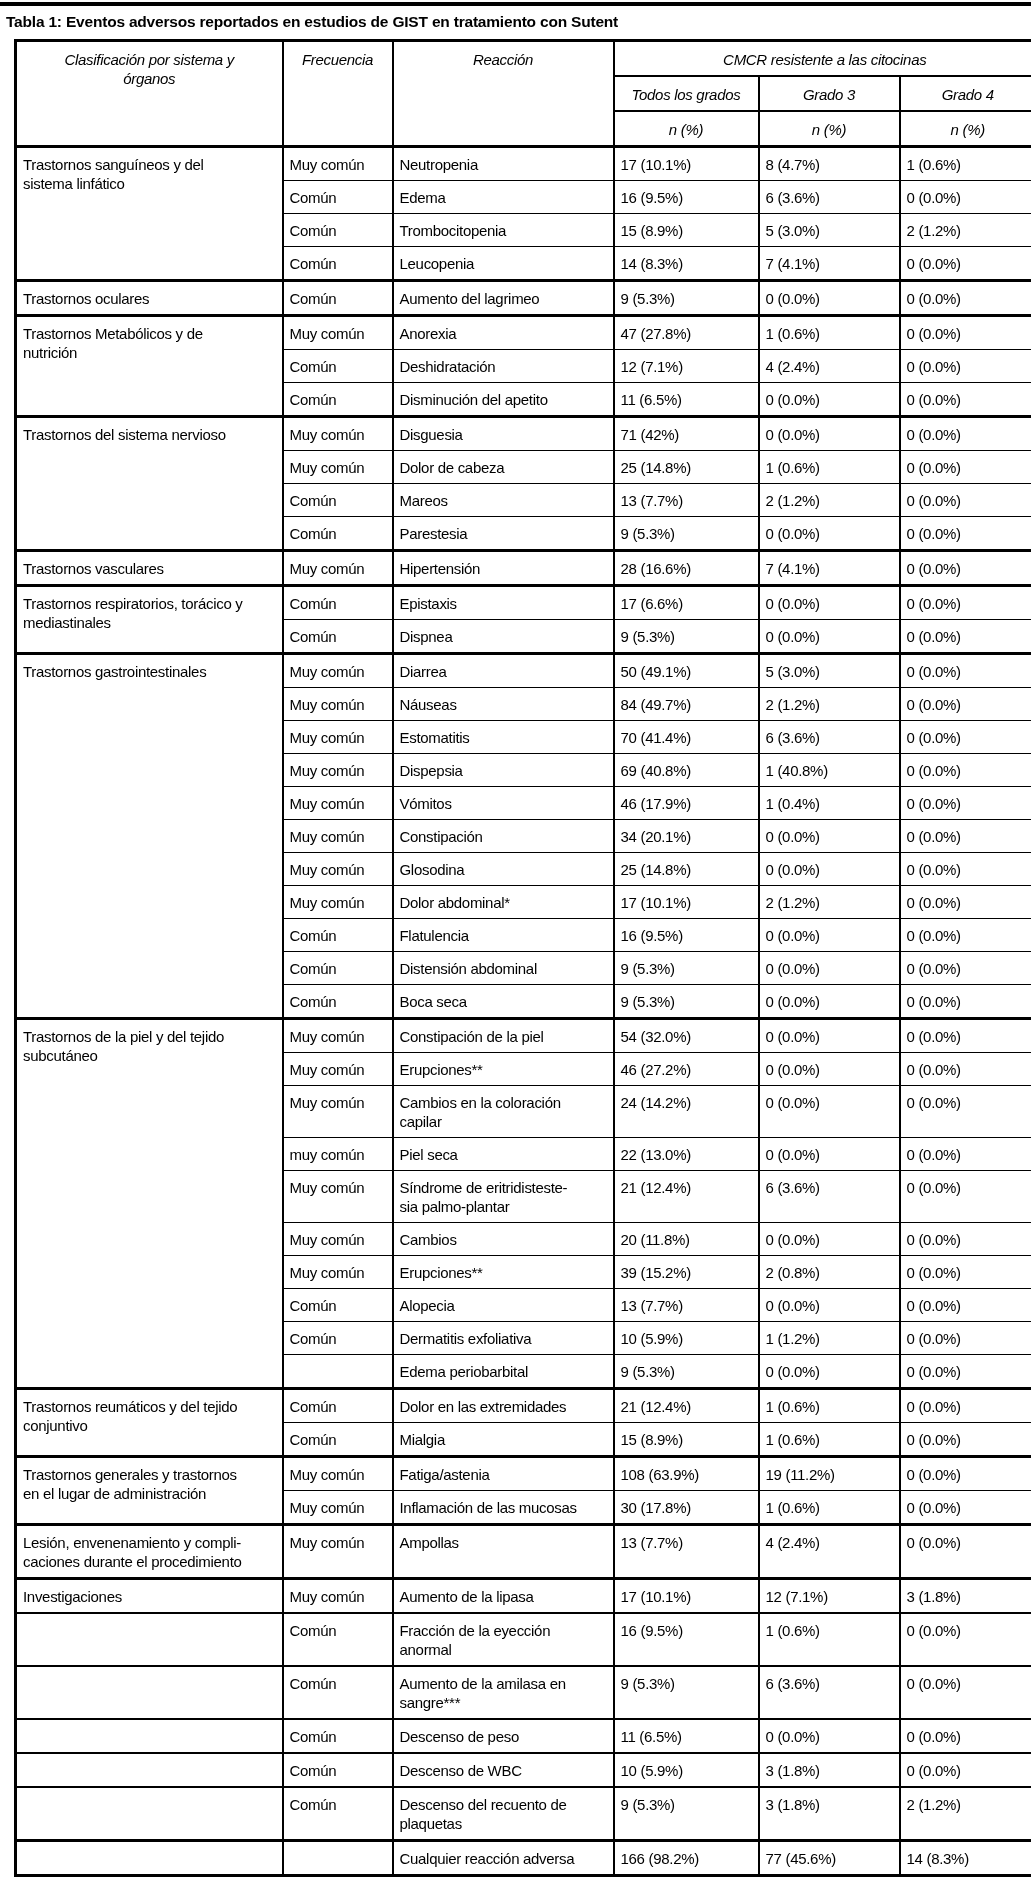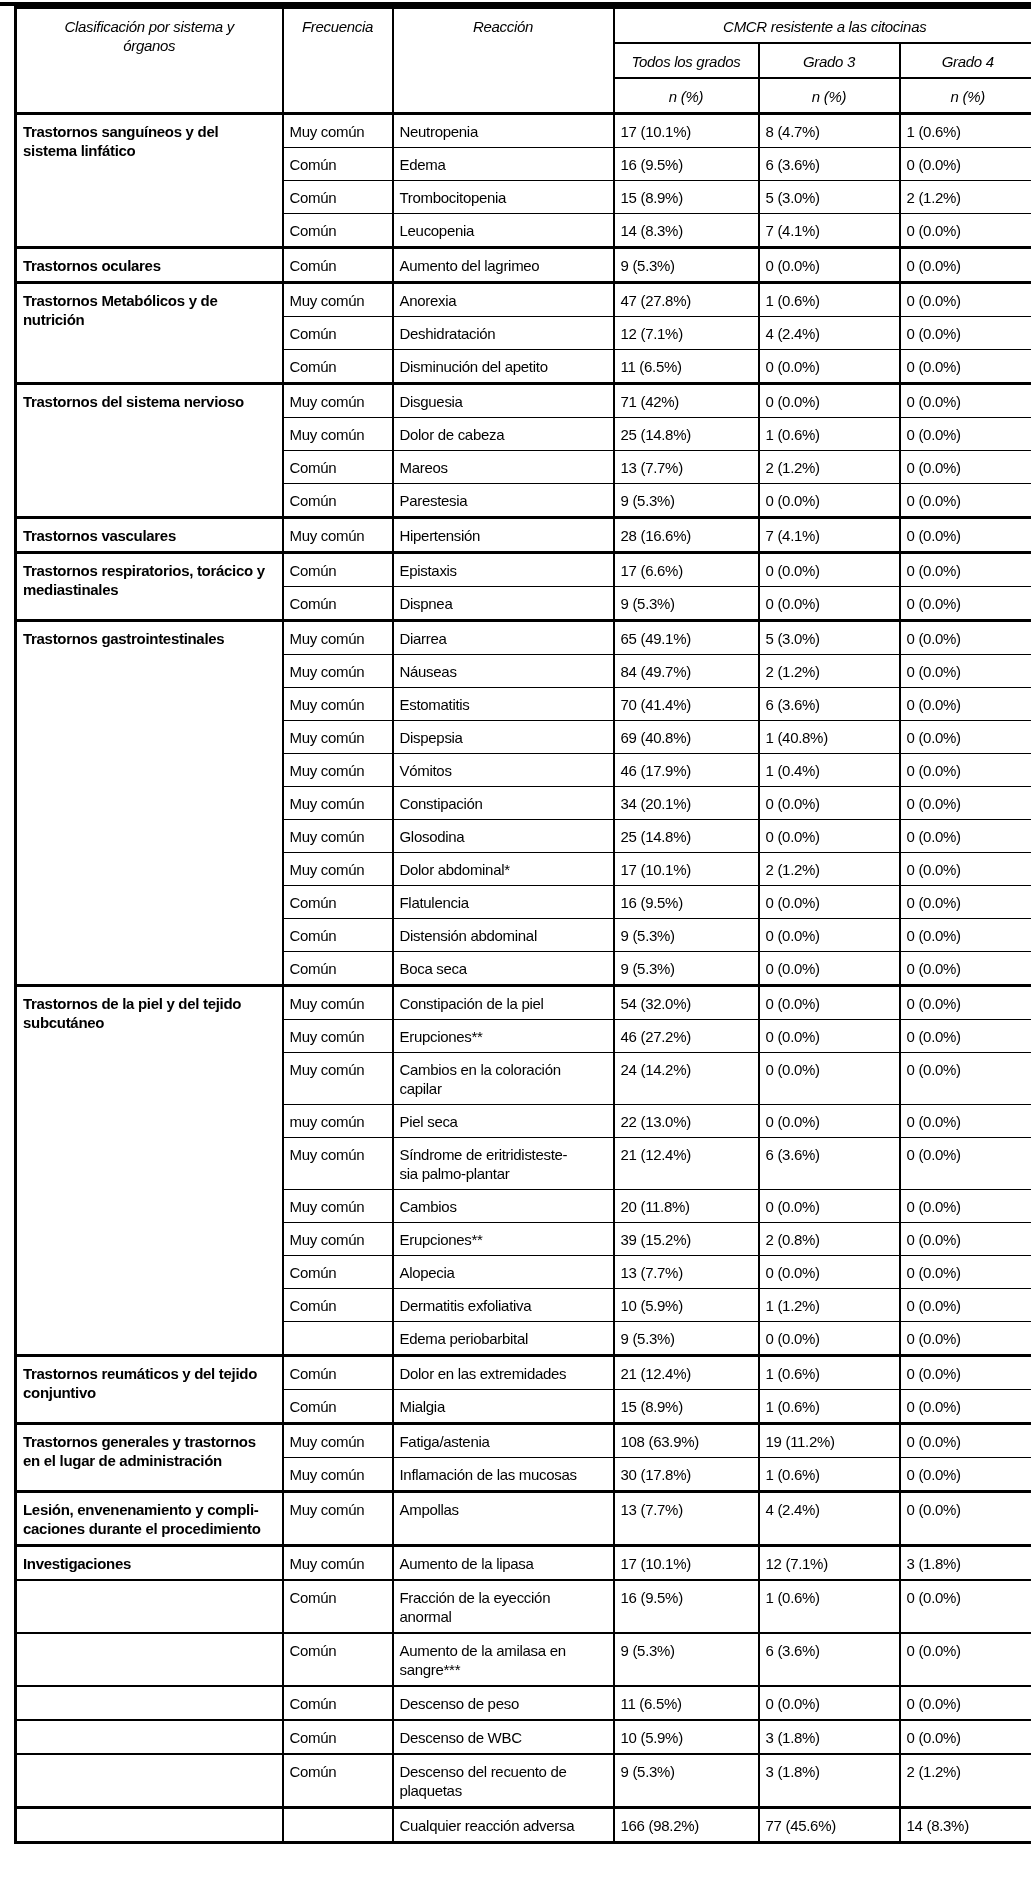--- a/index.html
+++ b/index.html
@@ -56,34 +56,35 @@
   }
   table.aev thead tr.unit-row th {
     border-bottom: 3px solid #000;
   }
   table.aev tbody tr.group-start td {
     border-top: 3px solid #000;
   }
   table.aev tbody tr.group-start-light td {
     border-top: 2px solid #000;
   }
-  table.aev td.label-cell { text-align: left; font-weight: bold; }
+  table.aev td.label-cell { text-align: left; }
   table.aev td.val-cell { text-align: left; }
   col.c1 { width: 267px; }
   col.c2 { width: 110px; }
   col.c3 { width: 221px; }
   col.c4 { width: 145px; }
   col.c5 { width: 141px; }
   col.c6 { width: 137px; }
 </style>
 </head>
 <body>
 
 <div class="page">
   <div class="top-rule"></div>
+  <div class="doc-title">Tabla 1: Eventos adversos reportados en estudios de GIST en tratamiento con Sutent</div>
 
   <table class="aev">
     <colgroup>
       <col class="c1">
         <col class="c2">
         <col class="c3">
         <col class="c4">
         <col class="c5">
         <col class="c6">
     </colgroup>
@@ -218,21 +219,21 @@
           <td class="freq-cell">Común</td>
           <td class="reaction-cell">Dispnea</td>
           <td class="val-cell">9 (5.3%)</td>
           <td class="val-cell">0 (0.0%)</td>
           <td class="val-cell">0 (0.0%)</td>
         </tr>
         <tr class="group-start">
           <td class="label-cell" rowspan="11">Trastornos gastrointestinales</td>
           <td class="freq-cell">Muy común</td>
           <td class="reaction-cell">Diarrea</td>
-          <td class="val-cell">65 (49.1%)</td>
+          <td class="val-cell">50 (49.1%)</td>
           <td class="val-cell">5 (3.0%)</td>
           <td class="val-cell">0 (0.0%)</td>
         </tr>
         <tr>
           <td class="freq-cell">Muy común</td>
           <td class="reaction-cell">Náuseas</td>
           <td class="val-cell">84 (49.7%)</td>
           <td class="val-cell">2 (1.2%)</td>
           <td class="val-cell">0 (0.0%)</td>
         </tr>

